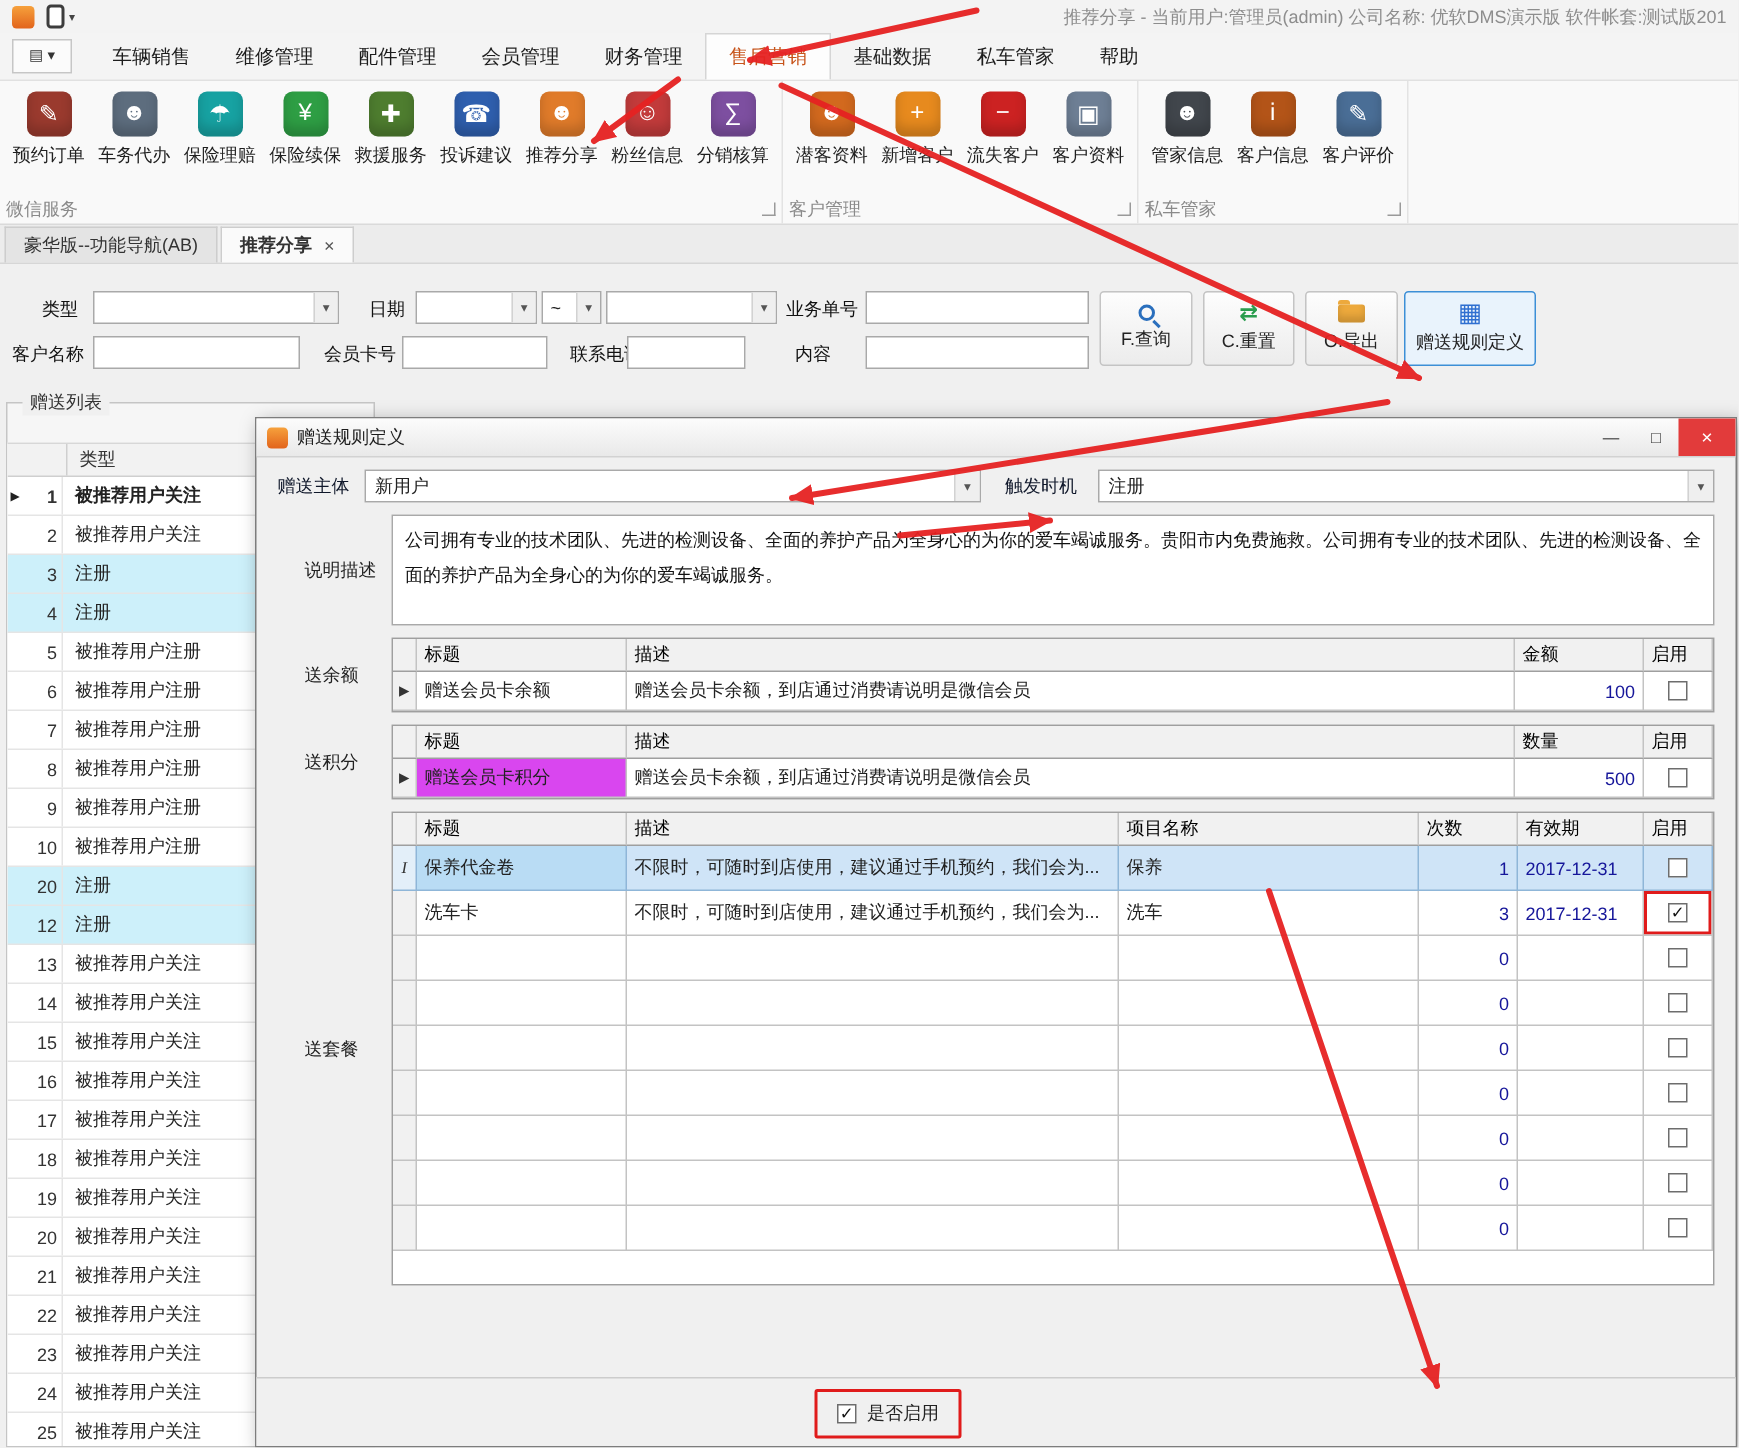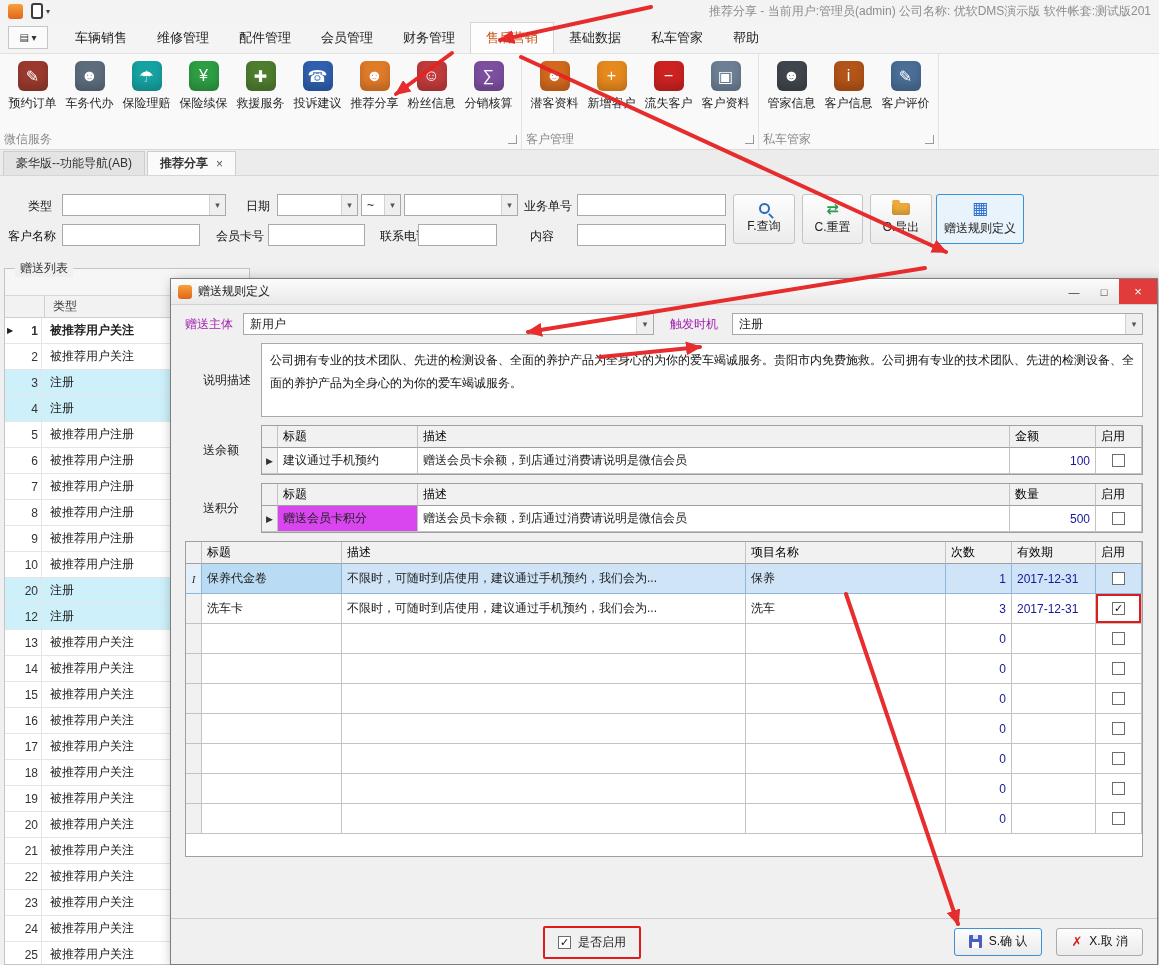--- a/index.html
+++ b/index.html
@@ -72,21 +72,21 @@
   
   .dialog { position:absolute; left:170px; top:278px; width:988px; height:687px; background:#f0f0f0; border:1px solid #7d7d7d; box-shadow:3px 3px 12px rgba(0,0,0,.35); z-index:10; display:flex; flex-direction:column; }
   .dlg-title { height:26px; flex:none; display:flex; align-items:center; gap:6px; padding-left:7px; background:linear-gradient(#fcfcfc,#e9e9e9); border-bottom:1px solid #d2d2d2; }
   .dlg-ico { width:14px; height:14px; border-radius:3px; background:linear-gradient(#f6a13c,#e2641c); }
   .dlg-name { font-size:12px; color:#1c1c1c; }
   .dlg-ctrl { margin-left:auto; display:flex; height:100%; }
   .wbtn { width:30px; display:flex; align-items:center; justify-content:center; font-size:11px; color:#333; }
   .wbtn.close { width:38px; background:#e23b3b; color:#fff; font-size:13px; }
   .dlg-body { flex:1; display:flex; flex-direction:column; gap:8px; padding:8px 14px 0; overflow:hidden; }
   .frow { display:flex; align-items:center; gap:6px; }
-  .rlabel { color:#a21caf; font-size:12px; width:52px; flex:none; }
+  .rlabel { color:#0f172a; font-size:12px; width:52px; flex:none; }
   .rlabel.t { width:56px; margin-left:10px; }
   .dcombo { flex:1; height:22px; background:#fff; border:1px solid #a9a9a9; display:flex; align-items:center; padding-left:6px; font-size:12px; }
   .dcombo::after { content:"▾"; margin-left:auto; width:16px; height:100%; background:#efefef; border-left:1px solid #d2d2d2; display:flex; align-items:center; justify-content:center; font-size:9px; color:#555; }
   .drow { display:flex; gap:6px; }
   .dlabel { width:52px; flex:none; font-size:12px; display:flex; align-items:center;margin-left:18px; }
   .descbox { flex:1; background:#fff; border:1px solid #a9a9a9; min-height:74px; padding:5px 8px; line-height:1.9; font-size:12px; color:#111; }
   .sec { display:flex; gap:6px; }
   .sgrid { flex:1; border:1px solid #9f9f9f; background:#fff; display:grid; align-content:start; }
   .g5 { grid-template-columns:16px 140px minmax(0,1fr) 86px 46px; }
   .g7 { grid-template-columns:16px 140px minmax(0,1fr) 200px 66px 84px 46px; }
@@ -450,21 +450,21 @@
       <div class="sec">
         <span class="dlabel">送余额</span>
         <div class="sgrid g5">
           <div class="cell h ind"></div>
           <div class="cell h">标题</div>
           <div class="cell h">描述</div>
           <div class="cell h">金额</div>
           <div class="cell h">启用</div>
           <div class="prow">
             <div class="cell ind">▶</div>
-            <div class="cell ti">建议通过手机预约</div>
+            <div class="cell ti">赠送会员卡余额</div>
             <div class="cell de">赠送会员卡余额，到店通过消费请说明是微信会员</div>
             <div class="cell num">100</div>
             <div class="cell ck">
                 <span class="cb"></span>
               </div>
           </div>
         </div>
       </div>
 
       <div class="sec">
@@ -481,20 +481,21 @@
             <div class="cell de">赠送会员卡余额，到店通过消费请说明是微信会员</div>
             <div class="cell num">500</div>
             <div class="cell ck">
                 <span class="cb"></span>
               </div>
           </div>
         </div>
       </div>
 
       <div class="sec">
+        <span class="dlabel">送套餐</span>
         <div class="sgrid g7">
           <div class="cell h ind"></div>
           <div class="cell h">标题</div>
           <div class="cell h">描述</div>
           <div class="cell h">项目名称</div>
           <div class="cell h">次数</div>
           <div class="cell h">有效期</div>
           <div class="cell h">启用</div>
 
           <div class="prow sel">
@@ -598,30 +599,20 @@
           </div>
           <div class="gfill"></div>
         </div>
       </div>
     </div>
 
     <div class="dlg-footer">
       <div class="enable-box">
         <span class="cb checked"></span>
         <span>是否启用</span>
-      </div>
-      <div class="foot-btns">
-        <div class="btn ok">
-            <span class="floppy"></span>
-            <span>S.确 认</span>
-          </div>
-        <div class="btn">
-            <span class="xic">✗</span>
-            <span>X.取 消</span>
-          </div>
       </div>
     </div>
   </div>
 
   <svg class="annotations" viewBox="0 0 1159 965">
     <defs>
       <marker id="ah" markerUnits="userSpaceOnUse" markerWidth="18" markerHeight="14" refX="14" refY="7" orient="auto">
         <path d="M0,0 L16,7 L0,14 z" fill="#e62222"></path>
       </marker>
     </defs>

